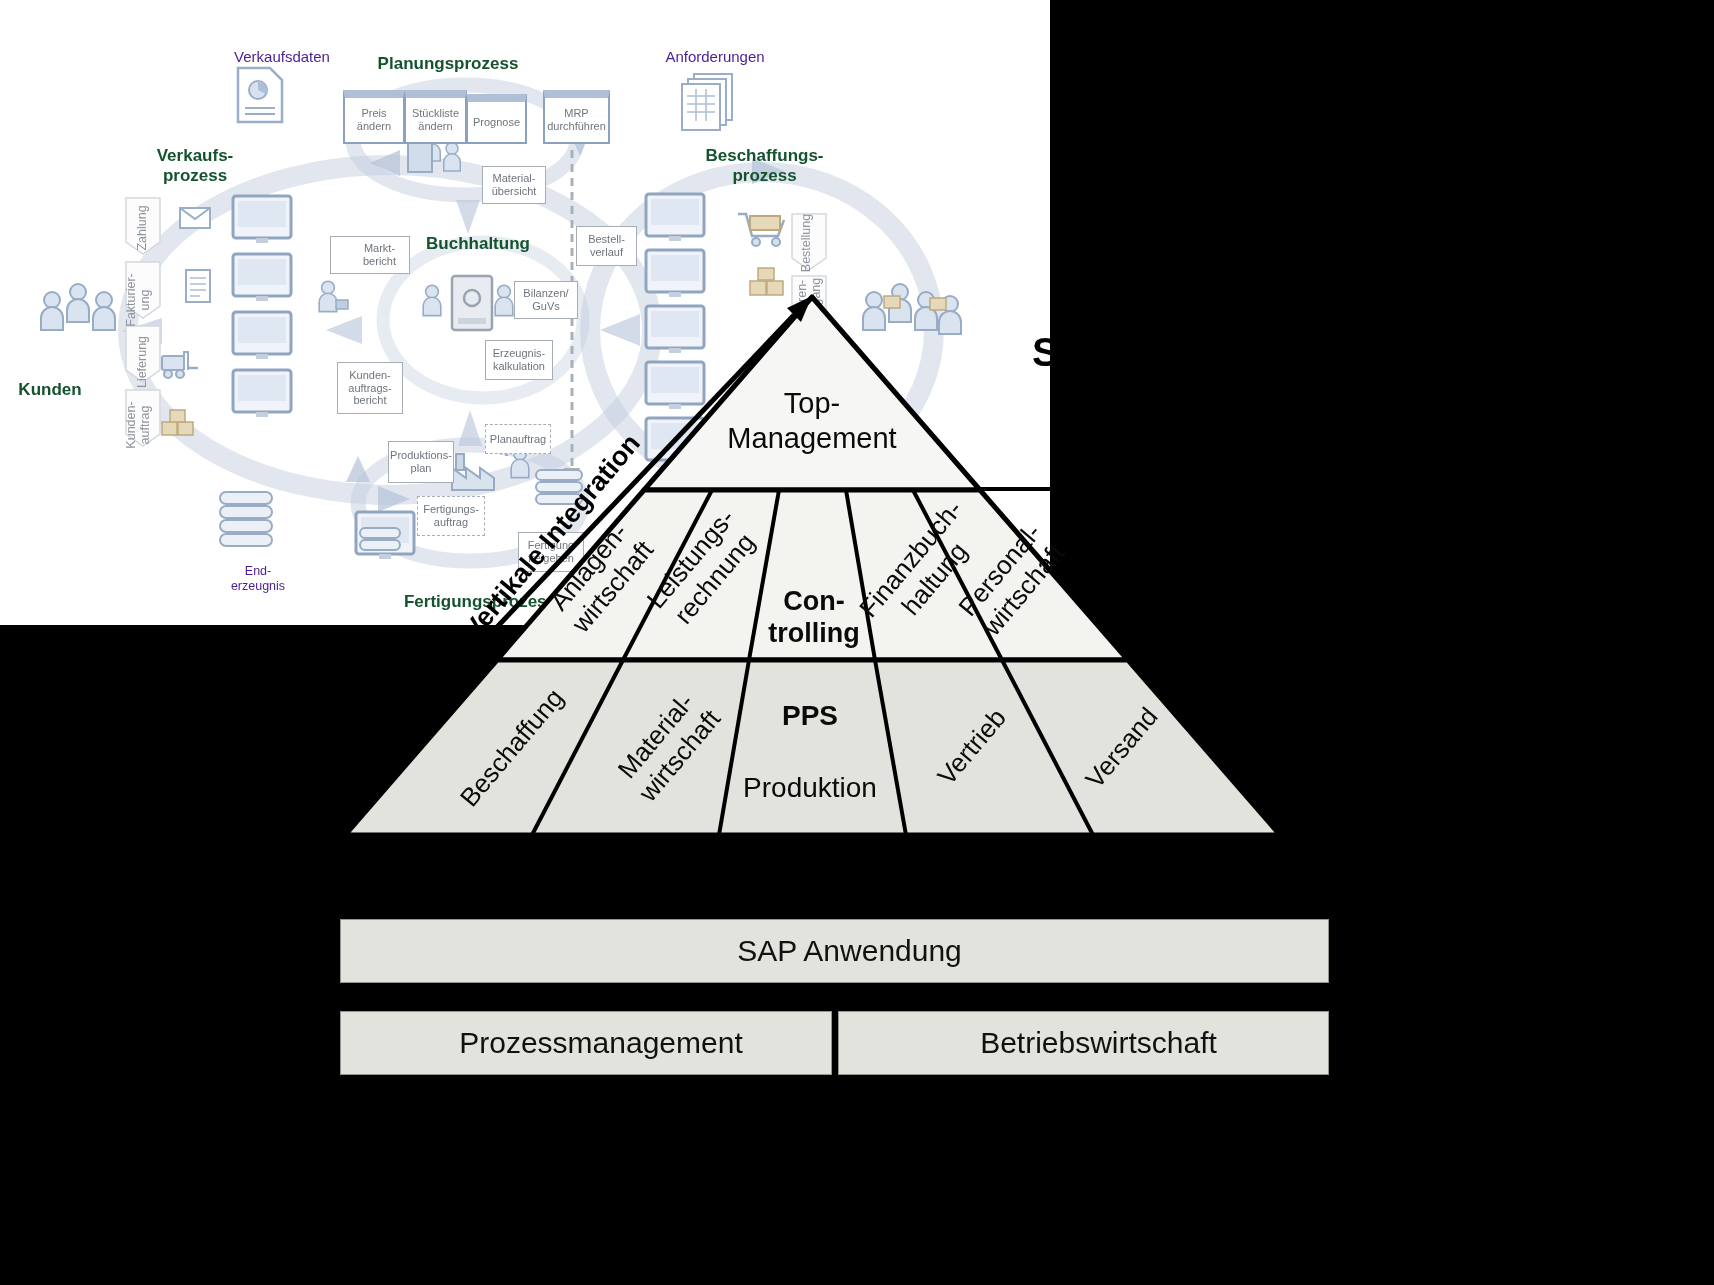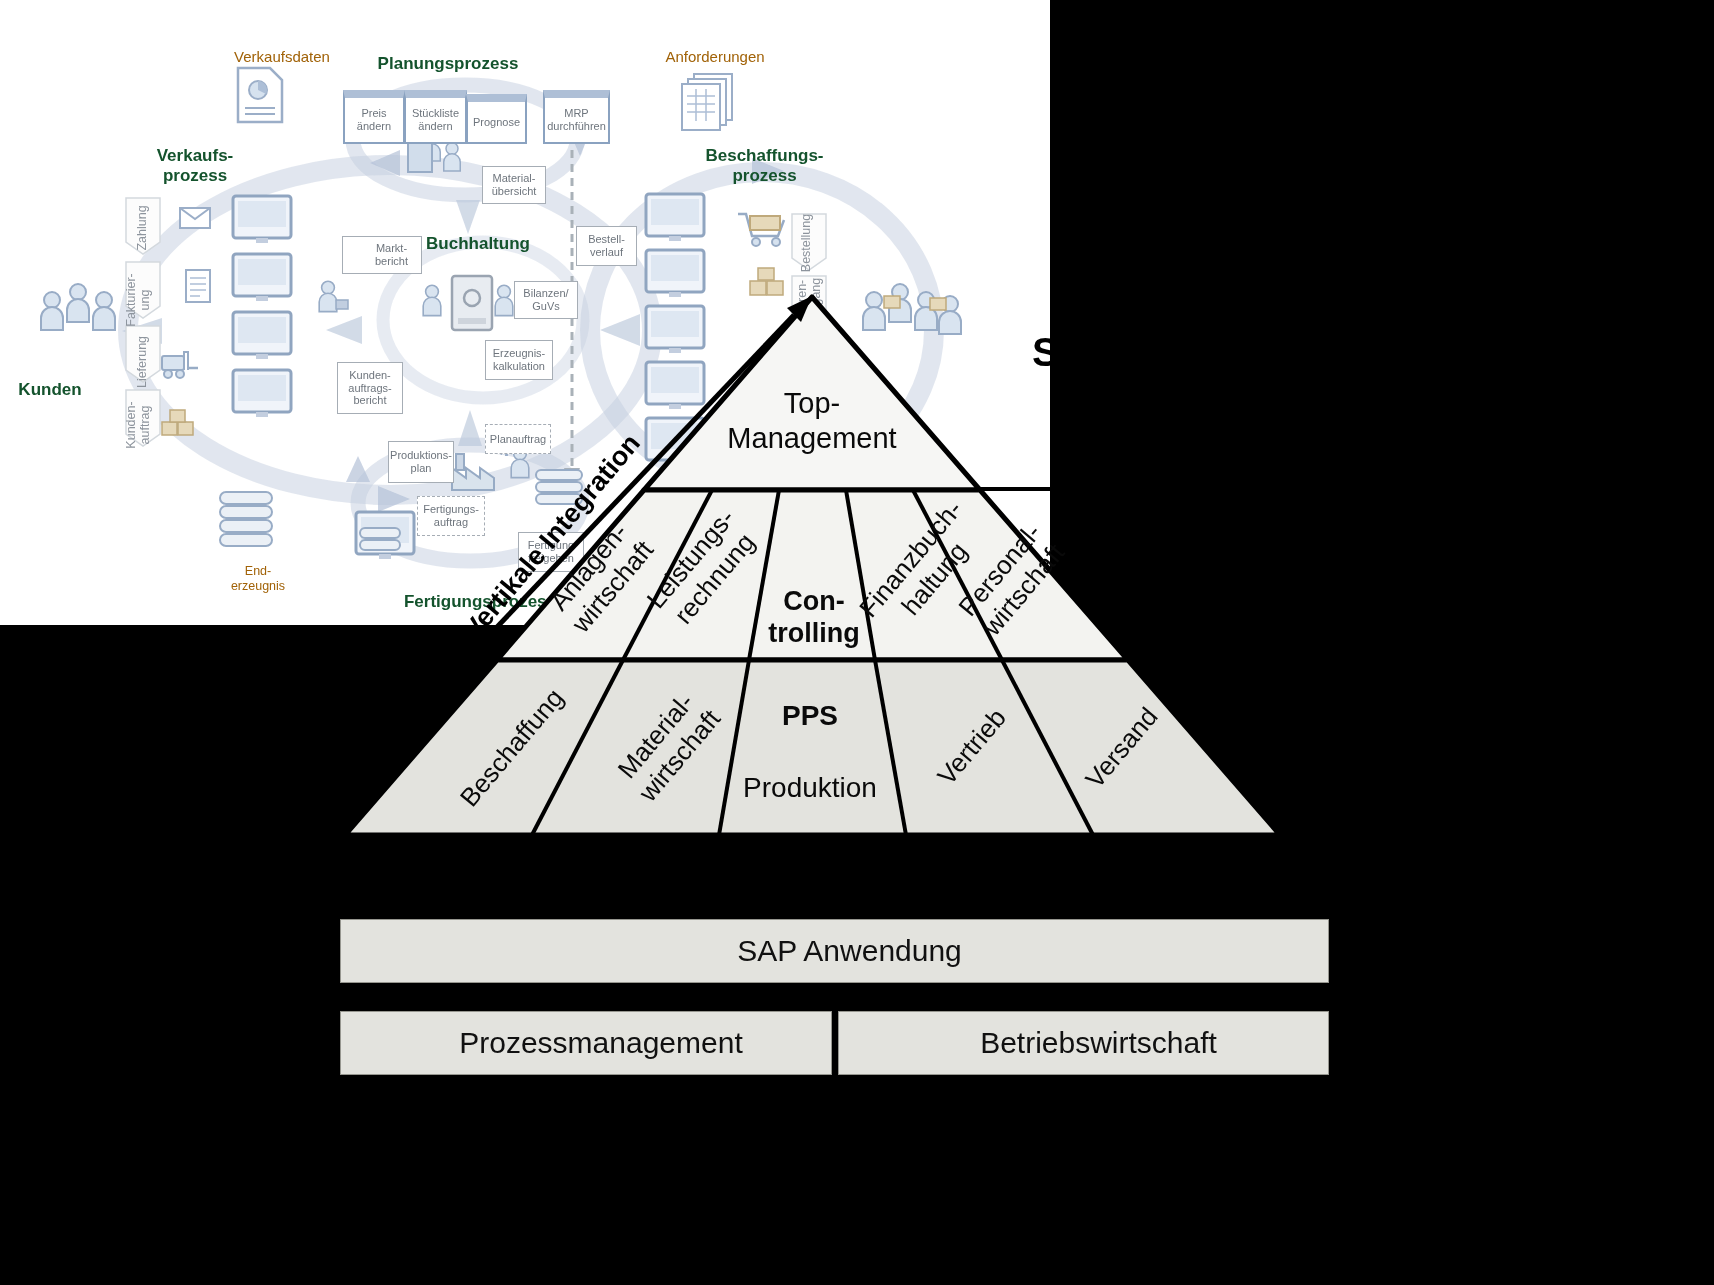--- a/index.html
+++ b/index.html
@@ -1,20 +1,20 @@
 <!DOCTYPE html>
 <html><head>
 <meta charset="utf-8">
 <style>
   html,body{margin:0;padding:0;background:#000;}
   .canvas{position:relative;width:1714px;height:1285px;background:#000;overflow:hidden;
           font-family:"Liberation Sans",sans-serif;}
   .panel{position:absolute;left:0;top:0;width:1050px;height:625px;background:#fff;z-index:0;}
   .bg-svg{position:absolute;left:0;top:0;}
-  .hd{position:absolute;color:#a16207;font-size:15px;white-space:pre-line;text-align:center;line-height:1.2;}
+  .hd{position:absolute;color:#4c1d95;font-size:15px;white-space:pre-line;text-align:center;line-height:1.2;}
   .hd.b{font-weight:700;color:#14532d;font-size:17px;}
   .pbox{position:absolute;background:#fff;border:1px solid #a6adb5;color:#6e757d;font-size:11px;
         line-height:1.15;display:flex;align-items:center;justify-content:center;text-align:center;
         white-space:pre-line;padding:1px;}
   .pbox.win{border:2px solid #8aa2c0;border-top:8px solid #aebfd6;}
   .pbox.dashed{border-style:dashed;}
   .srot{position:absolute;color:#8d949d;font-size:12.5px;line-height:1.1;text-align:center;
         white-space:pre-line;transform:translate(-50%,-50%) rotate(-90deg);}
   .frag-s{position:absolute;font-weight:700;font-size:40px;color:#000;z-index:1;}
   .pyr-svg{position:absolute;left:0;top:0;z-index:5;}
@@ -299,21 +299,21 @@
 
     <div class="pbox win" style="left:343px;top:90px;width:56px;height:42px;">Preis
 ändern</div>
     <div class="pbox win" style="left:404px;top:90px;width:57px;height:42px;">Stückliste
 ändern</div>
     <div class="pbox win" style="left:466px;top:94px;width:55px;height:38px;">Prognose</div>
     <div class="pbox win" style="left:543px;top:90px;width:61px;height:42px;">MRP
 durchführen</div>
     <div class="pbox" style="left:482px;top:166px;width:60px;height:34px;">Material-
 übersicht</div>
-    <div class="pbox" style="left:342px;top:236px;width:57px;height:34px;padding-left:20px;">Markt-
+    <div class="pbox" style="left:330px;top:236px;width:57px;height:34px;padding-left:20px;">Markt-
 bericht</div>
     <div class="pbox" style="left:576px;top:226px;width:57px;height:36px;">Bestell-
 verlauf</div>
     <div class="pbox" style="left:514px;top:281px;width:60px;height:34px;">Bilanzen/
 GuVs</div>
     <div class="pbox" style="left:485px;top:340px;width:64px;height:36px;">Erzeugnis-
 kalkulation</div>
     <div class="pbox" style="left:337px;top:362px;width:62px;height:48px;">Kunden-
 auftrags-
 bericht</div>

